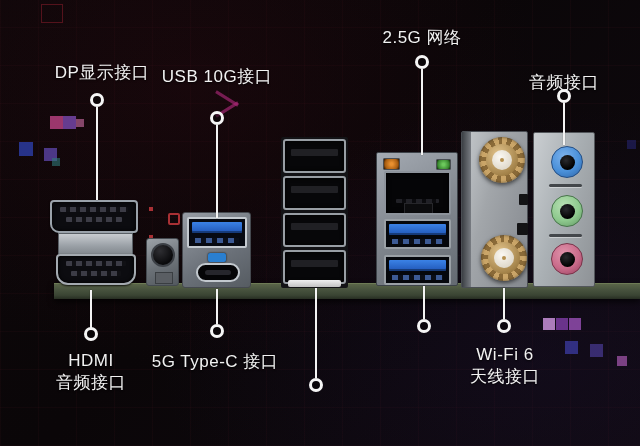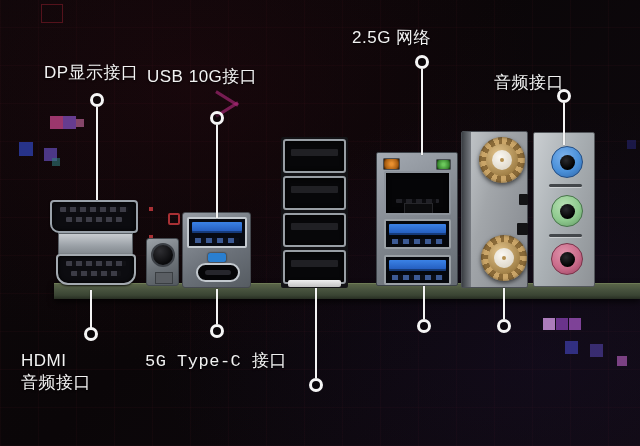--- a/index.html
+++ b/index.html
@@ -11,21 +11,21 @@
       radial-gradient(ellipse at 85% 80%, rgba(30,20,70,0.22), rgba(0,0,0,0) 50%),
       repeating-linear-gradient(0deg, rgba(150,45,60,0.055) 0 1px, transparent 1px 38px),
       repeating-linear-gradient(90deg, rgba(150,45,60,0.055) 0 1px, transparent 1px 38px),
       linear-gradient(135deg,#0d0709 0%,#0a0608 45%,#100a10 100%);
   }
   
   .px{position:absolute;}
   
   .lbl{
     position:absolute;color:#f2f2f2;font-size:17px;line-height:22px;
-    text-align:center;display:flex;flex-direction:column;align-items:flex-start;
+    text-align:center;display:flex;flex-direction:column;align-items:center;
     letter-spacing:0.5px;text-shadow:0 1px 2px rgba(0,0,0,0.8);
   }
   .cline{position:absolute;width:2px;background:#f3f3f3;box-shadow:0 0 1px rgba(0,0,0,.6);}
   .cdot{
     position:absolute;width:14px;height:14px;box-sizing:border-box;
     border:3px solid #f5f5f5;border-radius:50%;background:rgba(8,6,8,0.55);
   }
   
   .pcb{
     position:absolute;left:54px;top:283px;width:586px;height:15px;
@@ -242,21 +242,21 @@
     <div class="audio-slot" style="top:51px;"></div>
     <div class="jack" style="left:17px;top:62px;background:radial-gradient(circle at 40% 32%,#b8e0b4,#8ec98e 55%,#5e9460);border:1px solid #47744a;">
       <div class="hole"></div>
     </div>
     <div class="audio-slot" style="top:101px;"></div>
     <div class="jack" style="left:17px;top:110px;background:radial-gradient(circle at 40% 32%,#e094ac,#c96b8a 55%,#95405e);border:1px solid #793349;">
       <div class="hole"></div>
     </div>
   </div>
 
-  <div class="lbl" style="left:44px;top:62px;width:140px;">
+  <div class="lbl" style="left:32px;top:62px;width:140px;">
     <span>DP显示接口</span>
   </div>
   <div class="cline" style="left:96px;top:107px;height:93px;"></div>
   <div class="cdot" style="left:90px;top:93px;"></div>
 
   <div class="lbl" style="left:147px;top:66px;width:140px;">
     <span>USB 10G接口</span>
   </div>
   <div class="cline" style="left:216px;top:125px;height:93px;"></div>
   <div class="cdot" style="left:210px;top:111px;"></div>
@@ -275,26 +275,30 @@
 
   <div class="cline" style="left:90px;top:290px;height:38px;"></div>
   <div class="cdot" style="left:84px;top:327px;"></div>
   <div class="lbl" style="left:21px;top:350px;width:140px;">
     <span>HDMI</span>
     <span>音频接口</span>
   </div>
 
   <div class="cline" style="left:216px;top:289px;height:35px;"></div>
   <div class="cdot" style="left:210px;top:324px;"></div>
-  <div class="lbl" style="left:145px;top:351px;width:160px;font-family:Liberation Mono, monospace;">
+  <div class="lbl" style="left:135px;top:351px;width:160px;">
     <span>5G Type-C 接口</span>
   </div>
 
   <div class="cline" style="left:315px;top:288px;height:90px;"></div>
   <div class="cdot" style="left:309px;top:378px;"></div>
 
   <div class="cline" style="left:423px;top:286px;height:33px;"></div>
   <div class="cdot" style="left:417px;top:319px;"></div>
 
   <div class="cline" style="left:503px;top:288px;height:31px;"></div>
   <div class="cdot" style="left:497px;top:319px;"></div>
+  <div class="lbl" style="left:435px;top:344px;width:140px;">
+    <span>Wi-Fi 6</span>
+    <span>天线接口</span>
+  </div>
 
 </div>
 
 </body></html>

